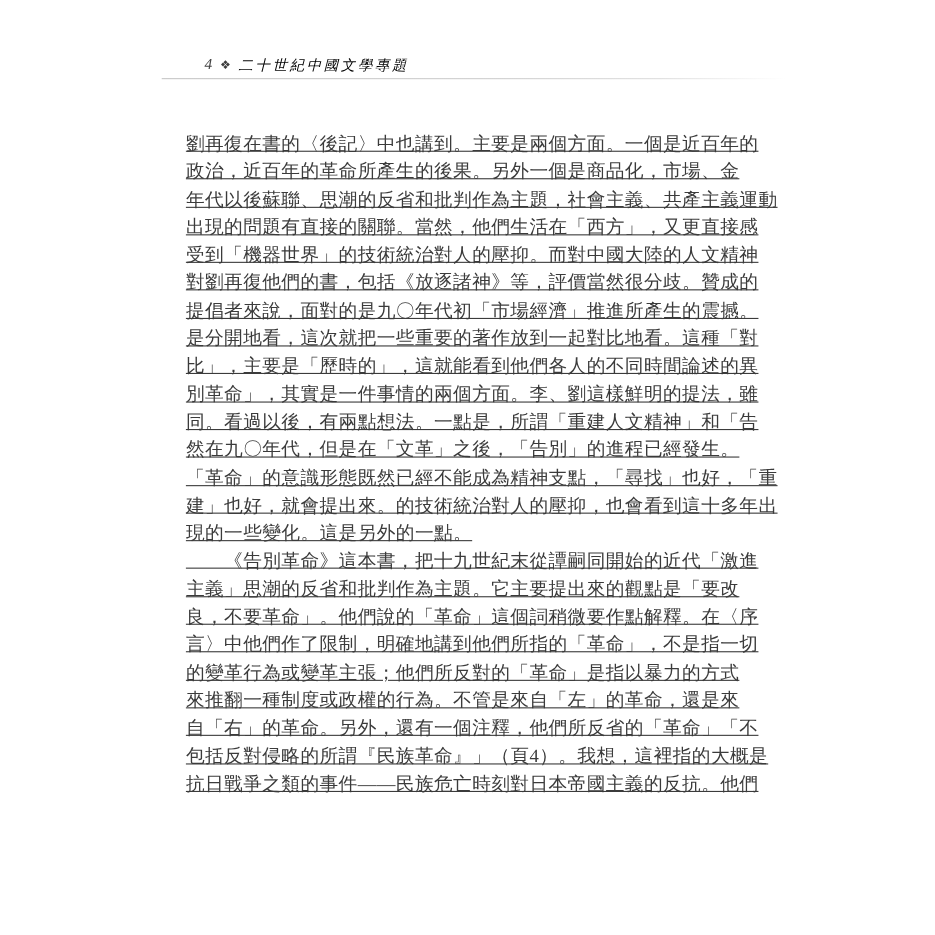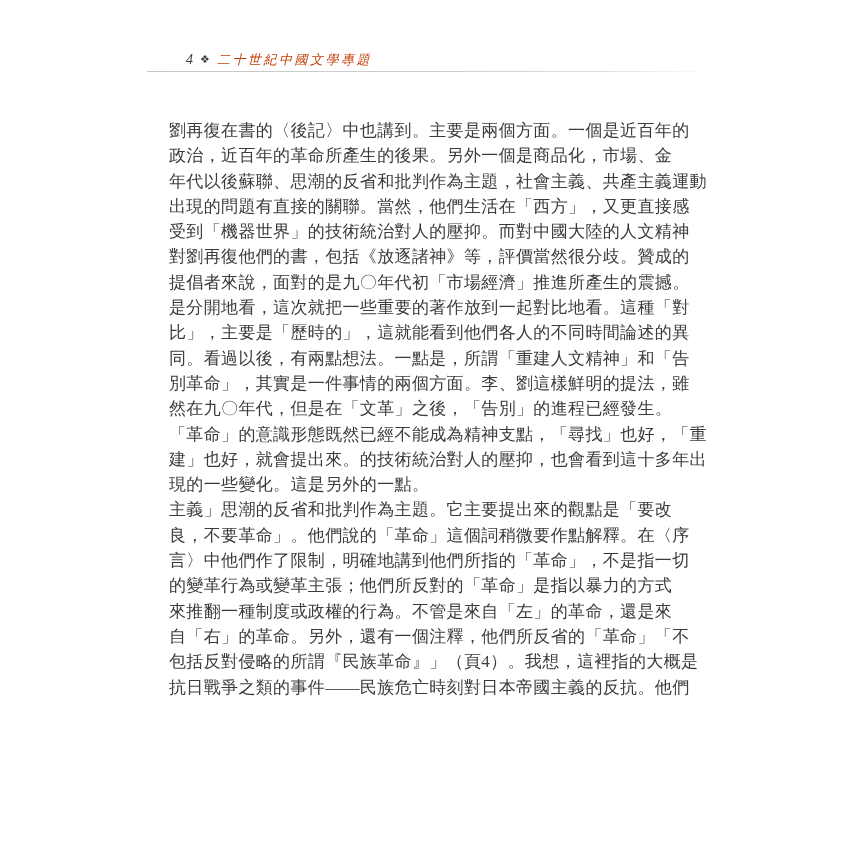--- a/index.html
+++ b/index.html
@@ -38,38 +38,39 @@
   }
   .running-header .ornament {
     font-size: 11px;
     color: #3c3c3c;
     transform: translateY(-1px);
   }
   .running-header .title {
     font-size: 13px;
     font-style: italic;
     letter-spacing: 2.5px;
-    color: #c2410c;
+    color: #000000;
   }
   .header-rule {
     position: absolute;
     left: 147px;
     top: 71px;
     width: 567px;
     height: 1px;
     background: linear-gradient(to right,
       #c6c6c6 0%, #cfcfcf 55%, #dedede 80%, rgba(222,222,222,0) 100%);
   }
   
   .body-text {
     position: absolute;
     left: 169px;
     top: 118px;
     width: 522px;
     color: #3b3b3b;
+    text-decoration: underline;
   }
   .paragraph {
     margin: 0;
     padding: 0;
   }
   .line {
     font-size: 17px;
     line-height: 25.3px;
     height: 25.3px;
     letter-spacing: 0.35px;
@@ -94,28 +95,29 @@
       <div class="paragraph">
         <div class="line">劉再復在書的〈後記〉中也講到。主要是兩個方面。一個是近百年的</div>
         <div class="line">政治，近百年的革命所產生的後果。另外一個是商品化，市場、金</div>
         <div class="line">年代以後蘇聯、思潮的反省和批判作為主題，社會主義、共產主義運動</div>
         <div class="line">出現的問題有直接的關聯。當然，他們生活在「西方」，又更直接感</div>
         <div class="line">受到「機器世界」的技術統治對人的壓抑。而對中國大陸的人文精神</div>
         <div class="line">對劉再復他們的書，包括《放逐諸神》等，評價當然很分歧。贊成的</div>
         <div class="line">提倡者來說，面對的是九〇年代初「市場經濟」推進所產生的震撼。</div>
         <div class="line">是分開地看，這次就把一些重要的著作放到一起對比地看。這種「對</div>
         <div class="line">比」，主要是「歷時的」，這就能看到他們各人的不同時間論述的異</div>
+        <div class="line">別革命」，其實是一件事情的兩個方面。李、劉這樣鮮明的提法，雖</div>
         <div class="line">同。看過以後，有兩點想法。一點是，所謂「重建人文精神」和「告</div>
-        <div class="line">別革命」，其實是一件事情的兩個方面。李、劉這樣鮮明的提法，雖</div>
         <div class="line">然在九〇年代，但是在「文革」之後，「告別」的進程已經發生。</div>
         <div class="line">「革命」的意識形態既然已經不能成為精神支點，「尋找」也好，「重</div>
         <div class="line">建」也好，就會提出來。的技術統治對人的壓抑，也會看到這十多年出</div>
         <div class="line">現的一些變化。這是另外的一點。</div>
       </div>
       <div class="paragraph">
+        <div class="line">　　《告別革命》這本書，把十九世紀末從譚嗣同開始的近代「激進</div>
         <div class="line">主義」思潮的反省和批判作為主題。它主要提出來的觀點是「要改</div>
         <div class="line">良，不要革命」。他們說的「革命」這個詞稍微要作點解釋。在〈序</div>
         <div class="line">言〉中他們作了限制，明確地講到他們所指的「革命」，不是指一切</div>
         <div class="line">的變革行為或變革主張；他們所反對的「革命」是指以暴力的方式</div>
         <div class="line">來推翻一種制度或政權的行為。不管是來自「左」的革命，還是來</div>
         <div class="line">自「右」的革命。另外，還有一個注釋，他們所反省的「革命」「不</div>
         <div class="line">包括反對侵略的所謂『民族革命』」（頁4）。我想，這裡指的大概是</div>
         <div class="line">抗日戰爭之類的事件——民族危亡時刻對日本帝國主義的反抗。他們</div>
       </div>
     </div>

